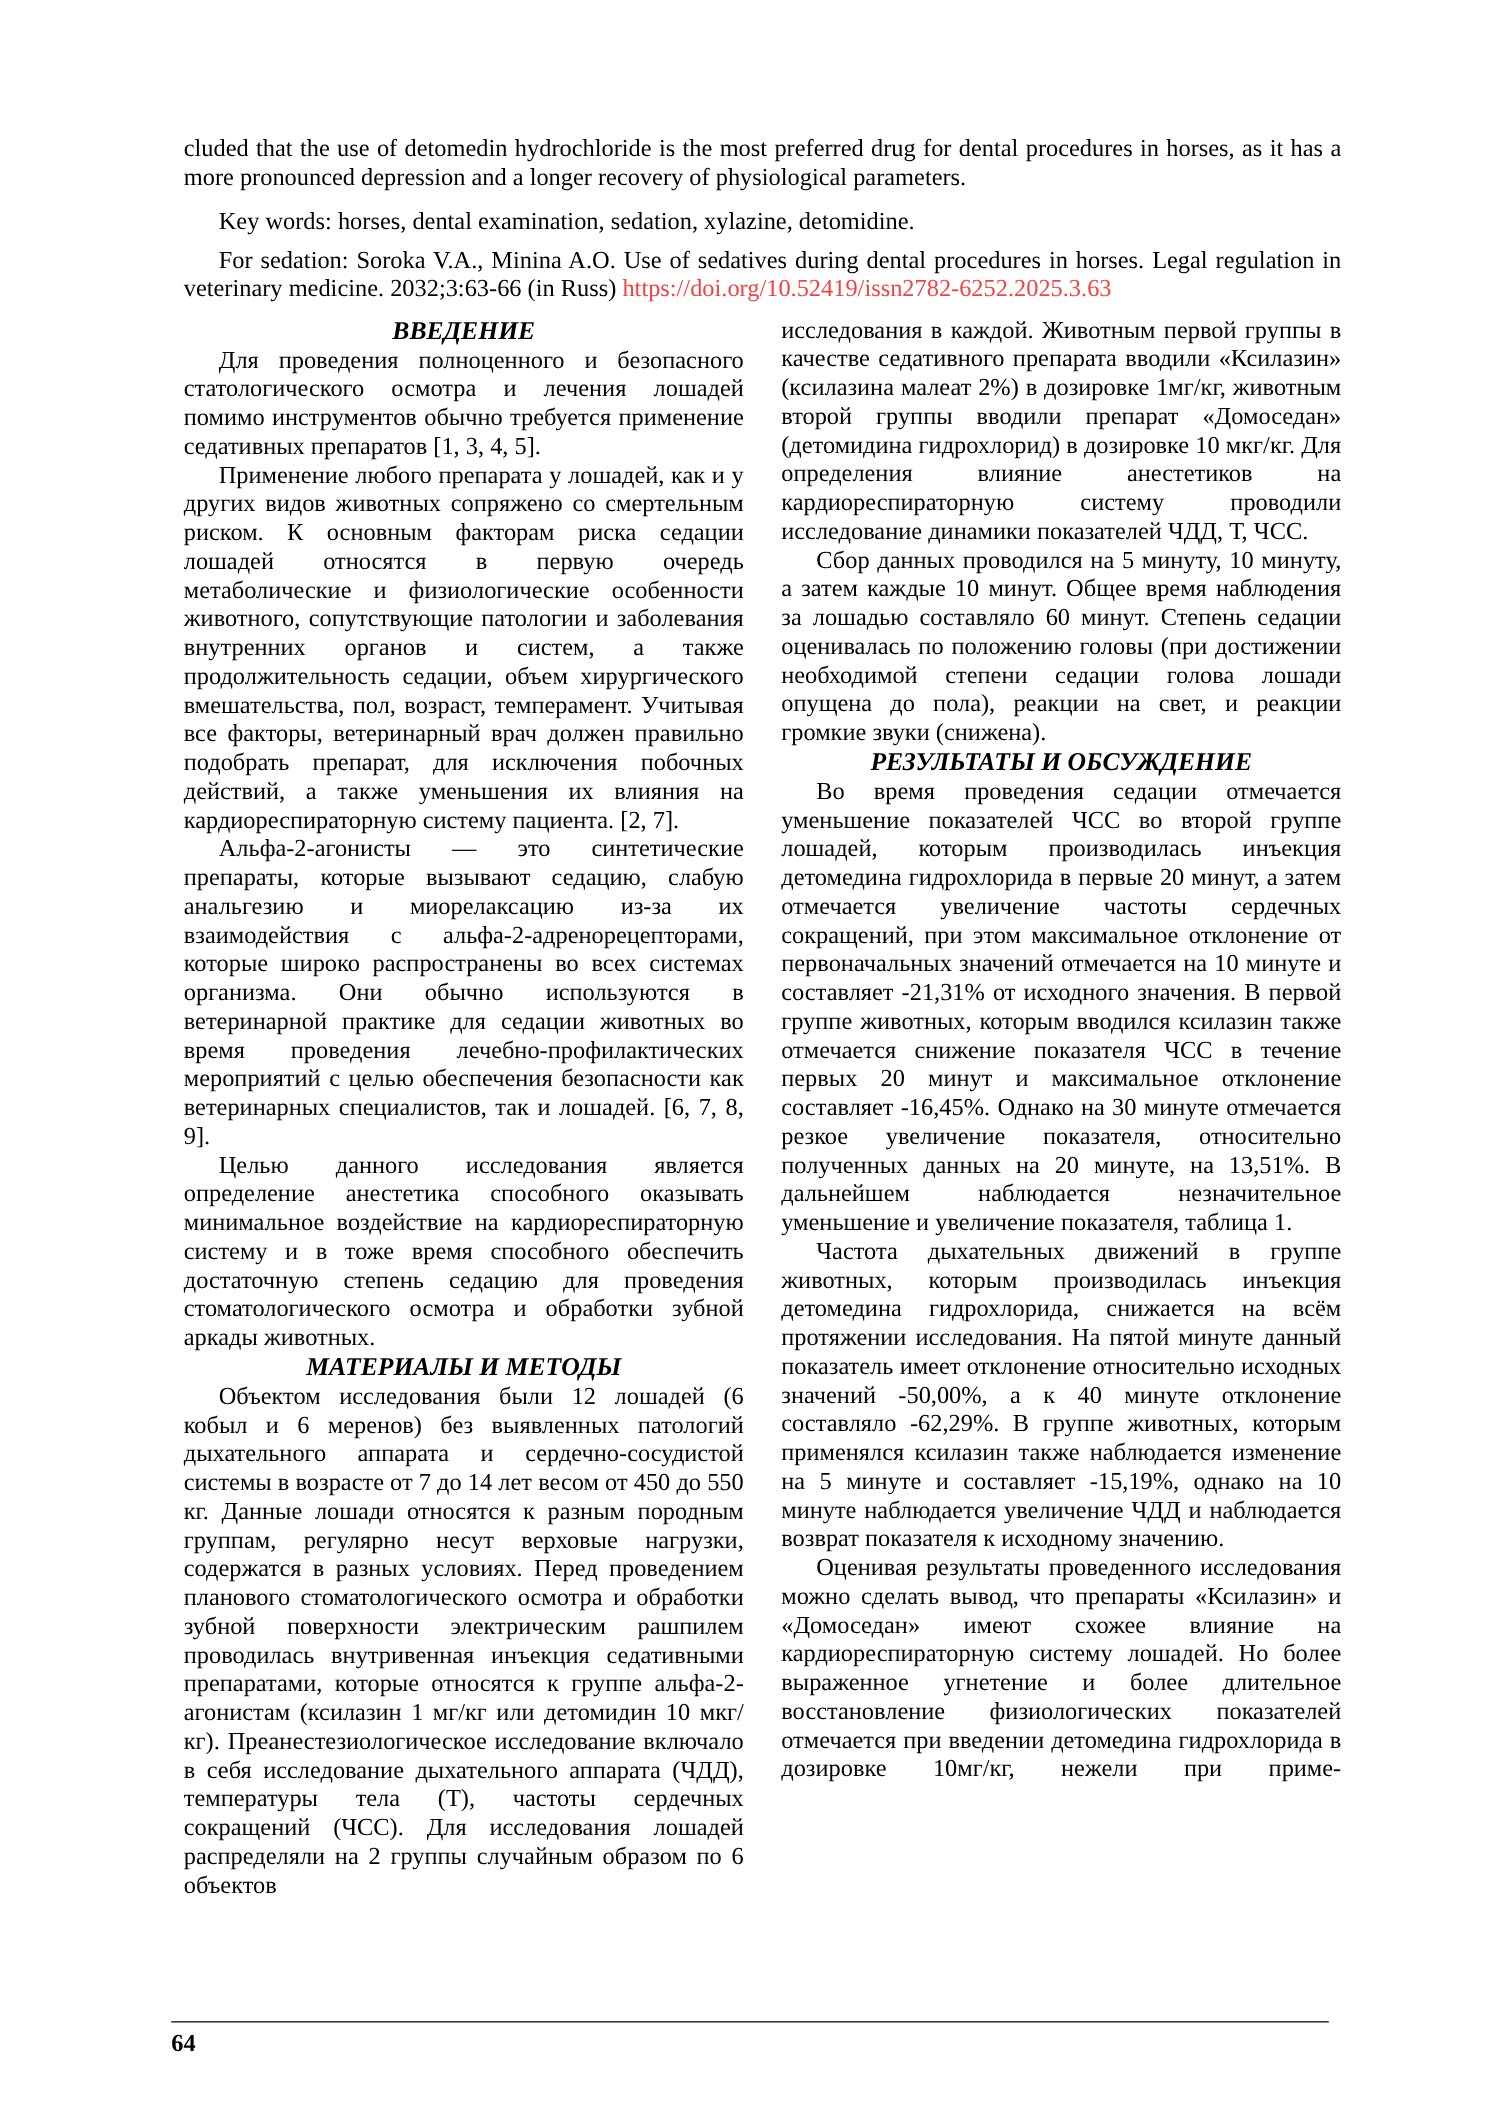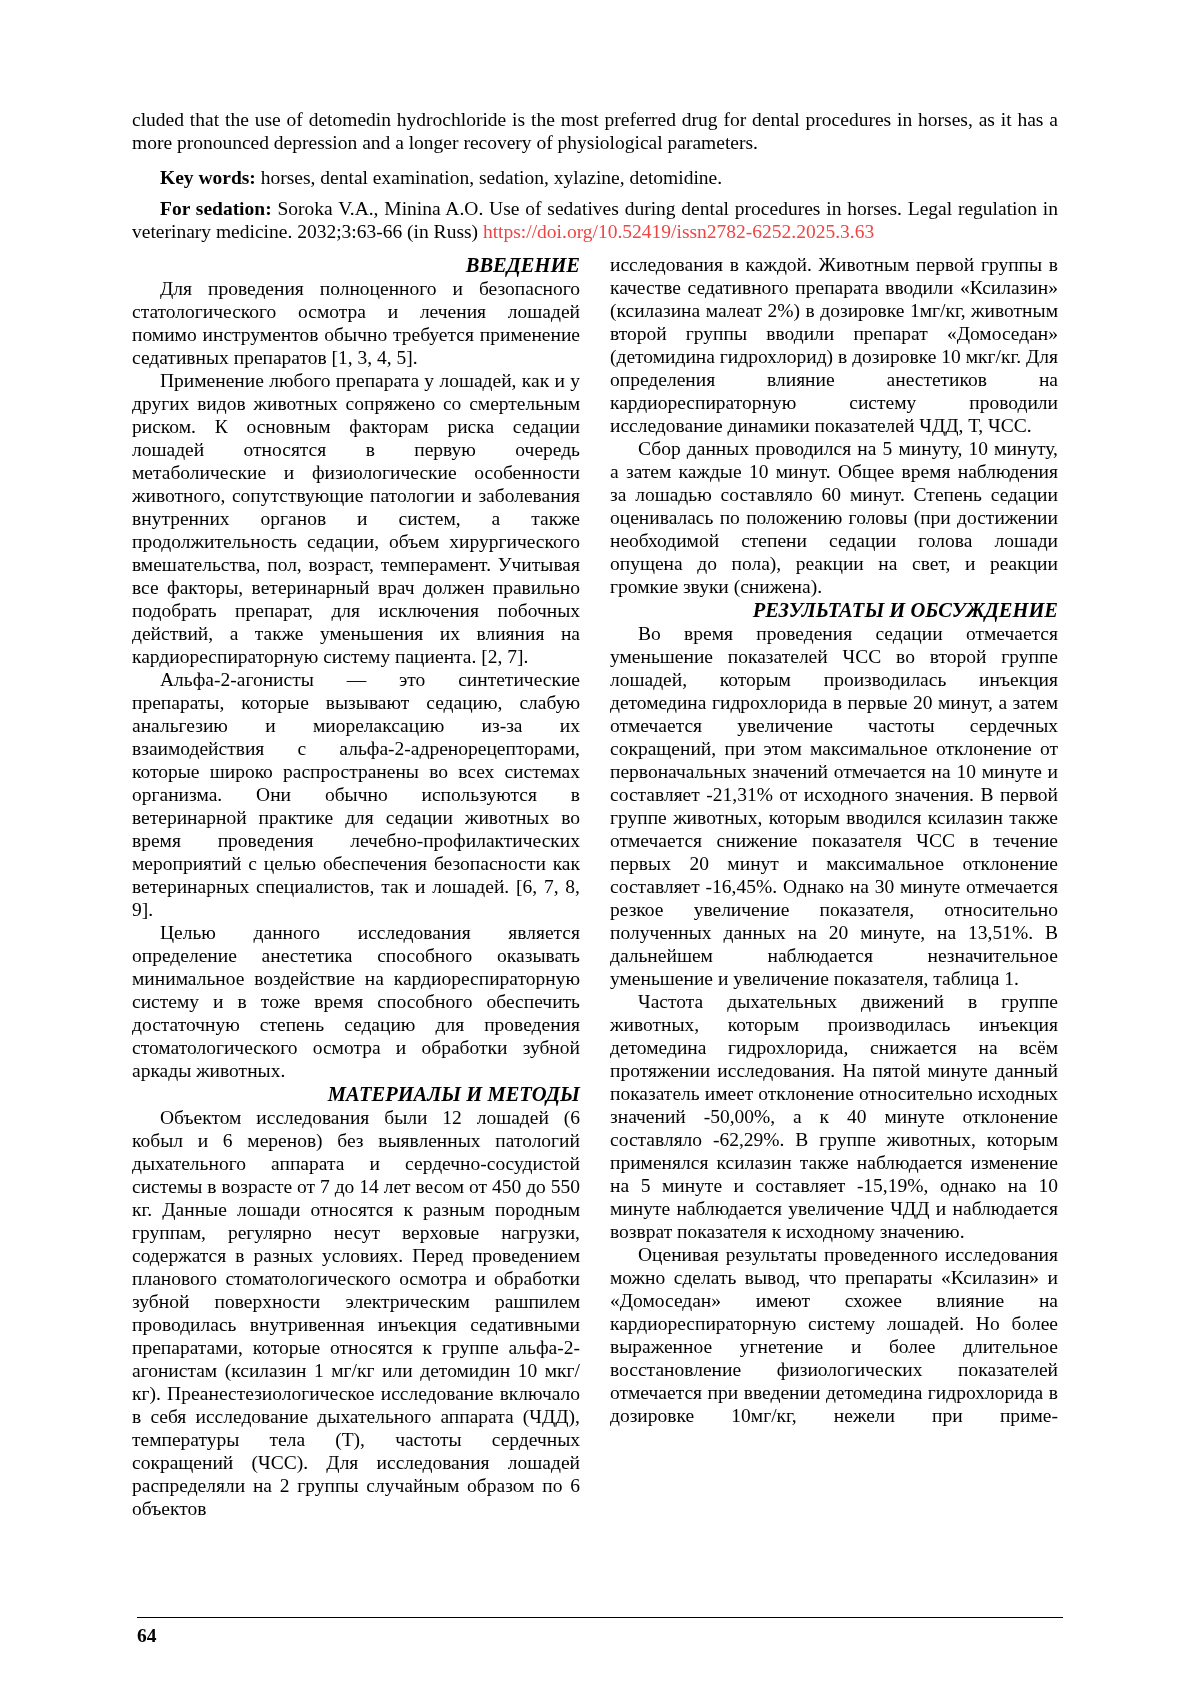--- a/index.html
+++ b/index.html
@@ -9,52 +9,52 @@
     width: 1200px;
     height: 1697px;
     margin: 0 auto;
     background: #ffffff;
     font-family: "Liberation Serif", "DejaVu Serif", serif;
     color: #000000;
     overflow: hidden;
   }
   .content {
     position: absolute;
-    left: 132px;
+    left: 147px;
     top: 108px;
     width: 926px;
   }
   p {
     margin: 0;
     font-size: 19.5px;
     line-height: 23px;
     text-align: justify;
     hyphens: auto;
     -webkit-hyphens: auto;
   }
   .indent { text-indent: 28px; }
   .runover { text-align-last: justify; }
   .front-matter .abstract { margin-bottom: 12px; }
   .front-matter .keywords { margin-bottom: 8px; text-indent: 28px; }
   .front-matter .citation { margin-bottom: 10px; text-indent: 28px; }
-  .front-matter b { font-weight: bold; }
+  .front-matter b { font-weight: normal; }
   .doi { color: #ef4444; text-decoration: none; }
   .columns {
     display: flex;
     gap: 30px;
     margin-top: 4px;
   }
   .col { width: 448px; }
   h2 {
     margin: 0;
     font-size: 20.5px;
     line-height: 24px;
     font-weight: bold;
     font-style: italic;
-    text-align: right;
+    text-align: center;
   }
   .footer {
     position: absolute;
     left: 137px;
     top: 1617px;
     width: 926px;
     height: 80px;
     background: #ffffff;
     border-top: 1.5px solid #000000;
     padding-top: 6px;

